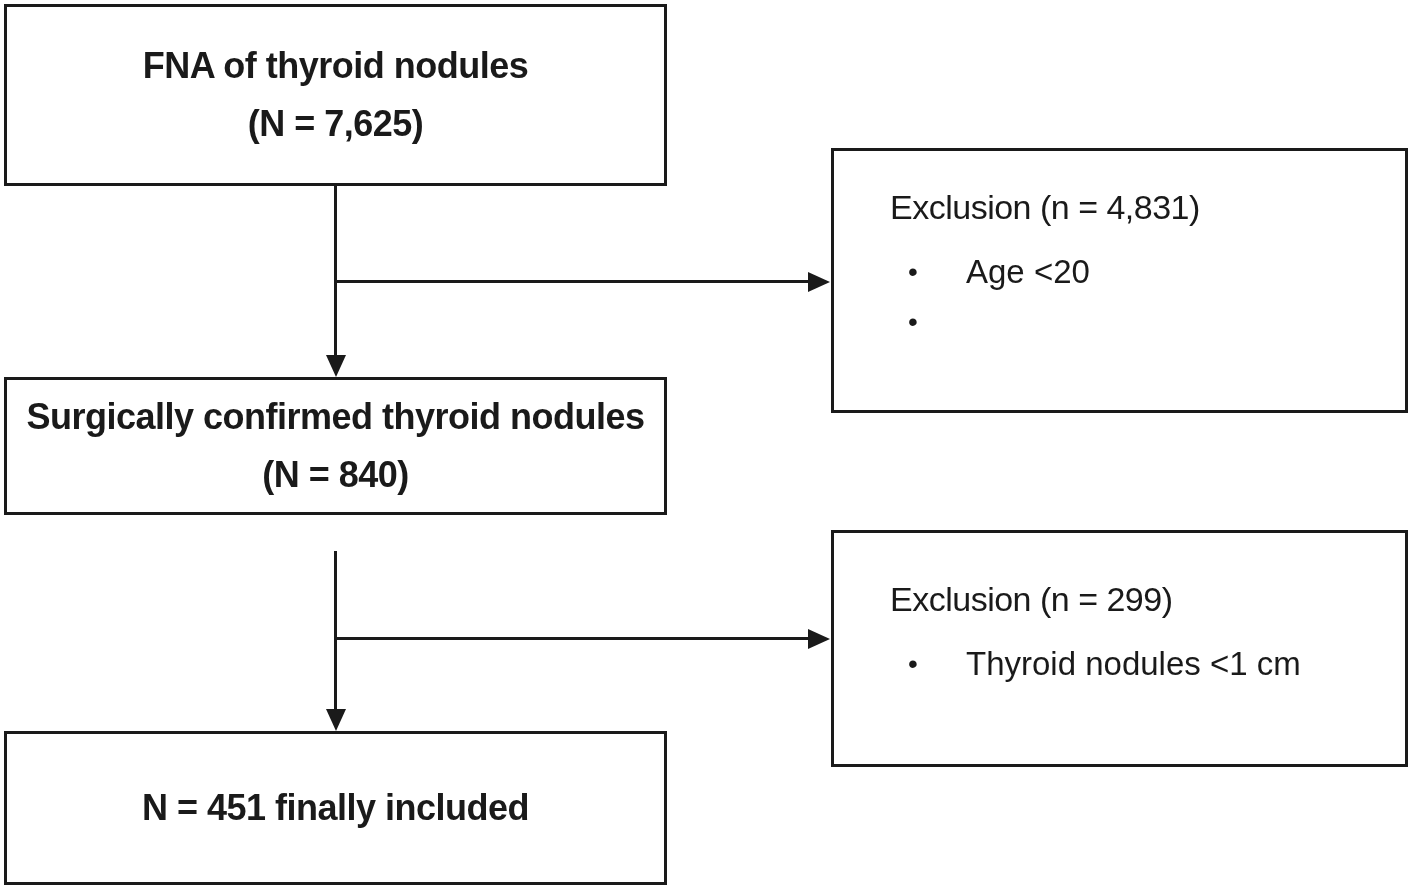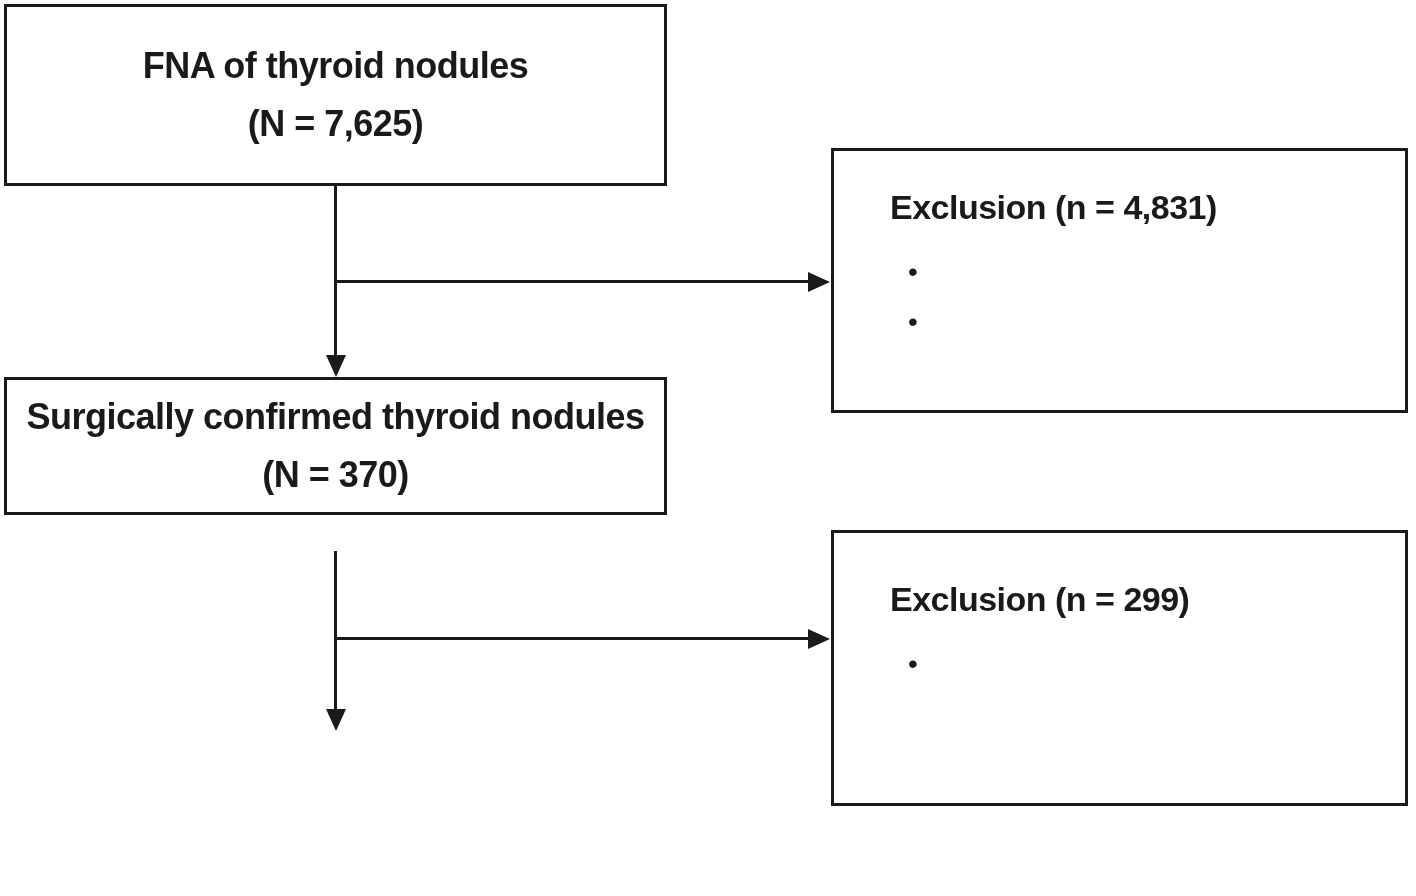--- a/index.html
+++ b/index.html
@@ -35,27 +35,27 @@
     font-size: 36px;
     font-weight: 700;
     line-height: 44px;
     letter-spacing: -0.5px;
     white-space: nowrap;
   }
   #box-fna      { left: 4px;   top: 4px;   width: 663px; height: 182px; }
   #box-surgical { left: 4px;   top: 377px; width: 663px; height: 138px; }
   #box-final    { left: 4px;   top: 731px; width: 663px; height: 154px; }
   #box-exclusion1 { left: 831px; top: 148px; width: 577px; height: 265px; }
-  #box-exclusion2 { left: 831px; top: 530px; width: 577px; height: 276px; }
+  #box-exclusion2 { left: 831px; top: 530px; width: 577px; height: 237px; }
 
   .exclusion-node { padding: 34px 20px 10px 56px; }
   #box-exclusion2 { padding-top: 44px; }
   .exclusion-title {
     font-size: 34px;
-    font-weight: 700;
+    font-weight: 400;
     line-height: 44px;
     letter-spacing: -0.5px;
     margin-bottom: 18px;
     white-space: nowrap;
   }
   .bullet-list { margin-left: 18px; }
   .bullet-row {
     display: flex;
     align-items: flex-start;
     font-size: 33px;
@@ -107,40 +107,45 @@
   <div class="line-seg vline" id="v-line-1"></div>
   <div class="arrowhead arrow-down" id="arrow-down-1"></div>
   <div class="line-seg hline" id="h-line-1"></div>
   <div class="arrowhead arrow-right" id="arrow-right-1"></div>
 
   <div class="node exclusion-node" id="box-exclusion1">
     <div class="exclusion-title">Exclusion (n = 4,831)</div>
     <div class="bullet-list">
       <div class="bullet-row">
         <span class="bullet-marker">•</span>
+        <span class="bullet-text">Age &lt;20</span>
       </div>
       <div class="bullet-row">
         <span class="bullet-marker">•</span>
       </div>
     </div>
   </div>
 
   <div class="node main-node" id="box-surgical">
     <div class="main-line">Surgically confirmed thyroid nodules</div>
-    <div class="main-line">(N = 370)</div>
+    <div class="main-line">(N = 840)</div>
   </div>
 
   <div class="line-seg vline" id="v-line-2"></div>
   <div class="arrowhead arrow-down" id="arrow-down-2"></div>
   <div class="line-seg hline" id="h-line-2"></div>
   <div class="arrowhead arrow-right" id="arrow-right-2"></div>
 
   <div class="node exclusion-node" id="box-exclusion2">
     <div class="exclusion-title">Exclusion (n = 299)</div>
     <div class="bullet-list">
       <div class="bullet-row">
         <span class="bullet-marker">•</span>
+        <span class="bullet-text">Thyroid nodules &lt;1 cm</span>
       </div>
     </div>
   </div>
 
+  <div class="node main-node" id="box-final">
+    <div class="main-line">N = 451 finally included</div>
+  </div>
 
 </div>
 
 </body></html>

